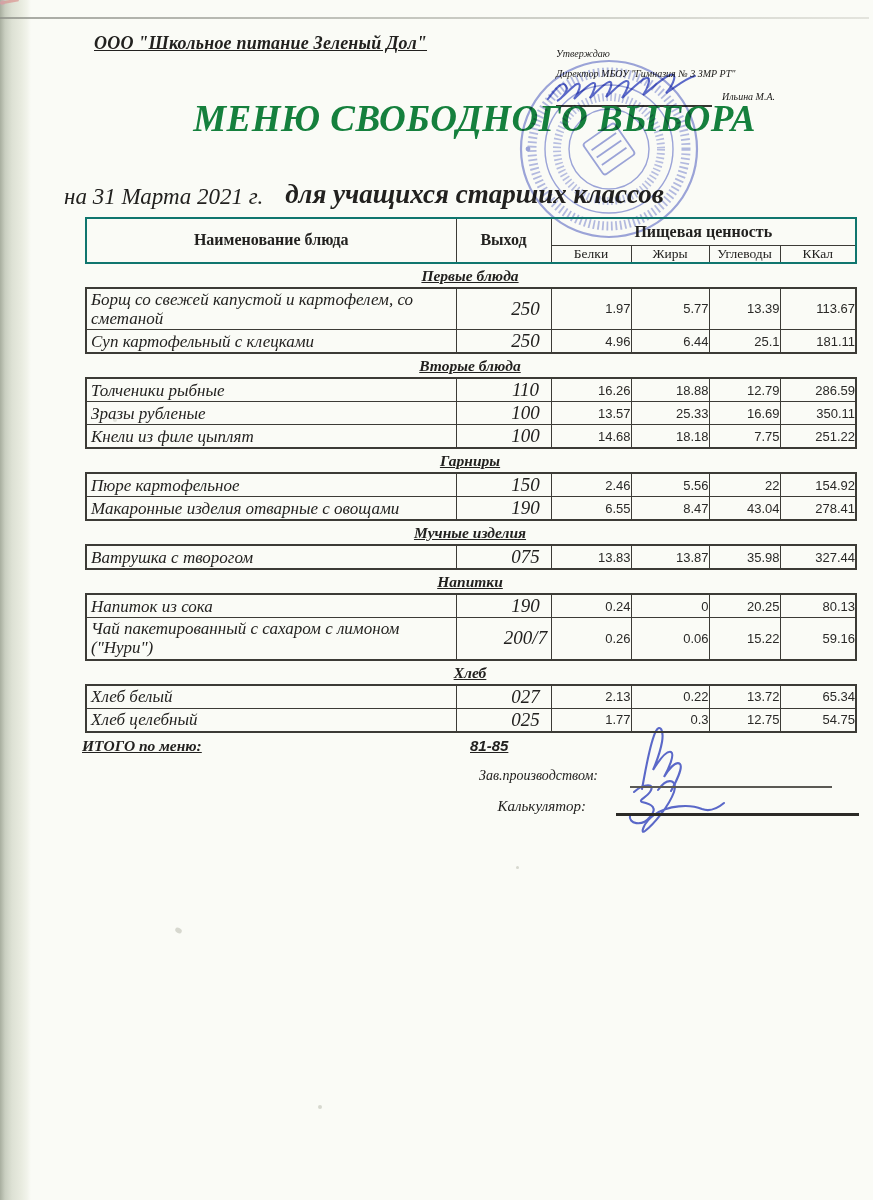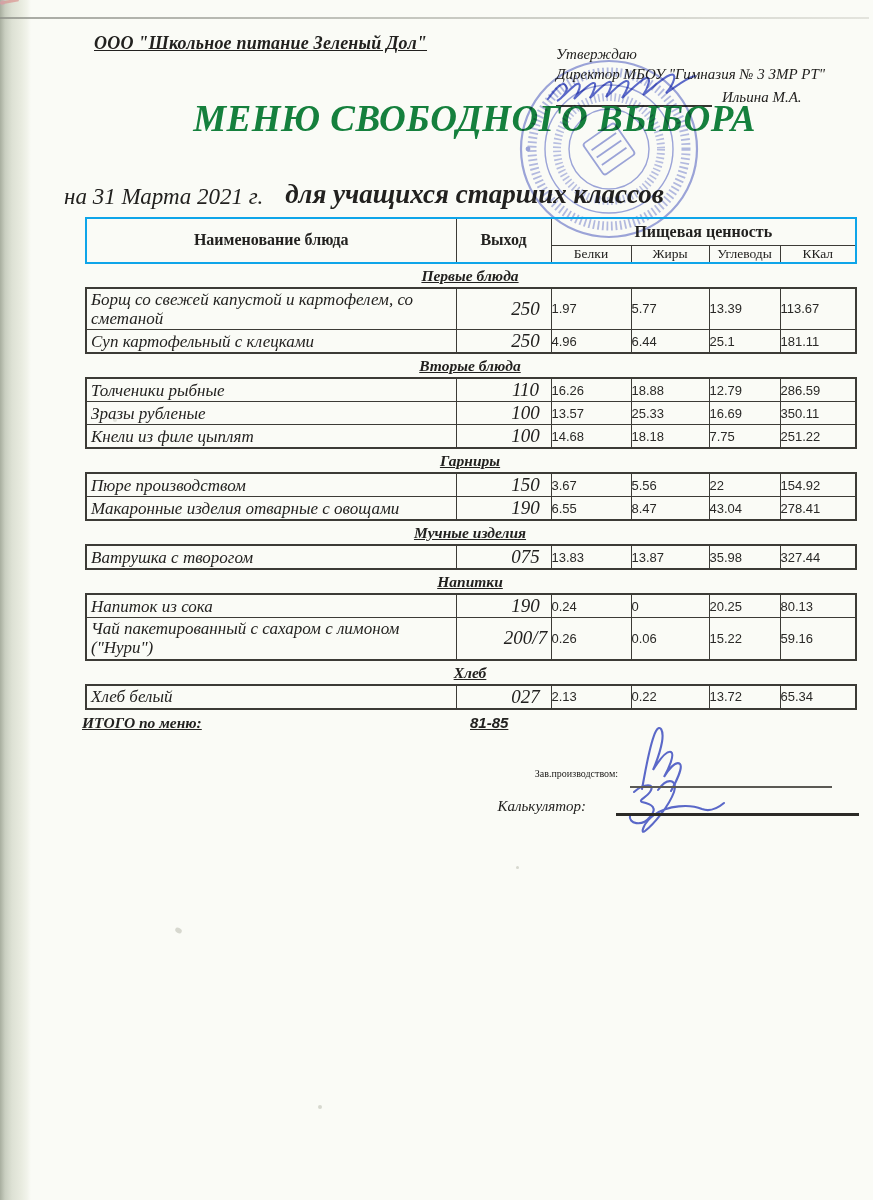--- a/index.html
+++ b/index.html
@@ -17,62 +17,62 @@
   .mark-red2 { position:absolute; left:857; top:17; width:5px; height:5px; background:#d5a3ab; opacity:.6; border-radius:50%;}
   .speck { position:absolute; background:#b9bcae; opacity:.55; border-radius:50%; }
   .sp1 { left:175px; top:928px; width:7px; height:5px; transform:rotate(30deg);}
   .sp2 { left:318px; top:1105px; width:4px; height:4px;}
   .sp3 { left:516px; top:866px; width:3px; height:3px;}
   .sp4 { left:113px; top:418px; width:4px; height:4px; opacity:.4;}
 
   
   .org { position:absolute; left:94px; top:33px; font-size:18px; font-weight:bold; font-style:italic;
     text-decoration:underline; letter-spacing:.2px; }
-  .approve { position:absolute; left:556px; top:44px; font-style:italic; font-size:15px; line-height:20px; white-space:nowrap; }
+  .approve { position:absolute; left:556px; top:44px; font-style:italic; font-size:10px; line-height:20px; white-space:nowrap; }
   .sig-row { margin-top:3px; display:flex; align-items:flex-end; }
   .sig-line-top { display:inline-block; width:156px; height:14px; border-bottom:2px solid #35342f; }
   .signer { margin-left:10px;text-align:right; }
 
   .title    { position:absolute; left:78px; width:793px; top:97px;  text-align:center;
               font-size:37px; font-weight:bold; font-style:italic; letter-spacing:.5px; color:#15803d;}
   .subtitle { position:absolute; left:78px; width:793px; top:146px; text-align:center;
               font-size:27px; font-weight:bold; font-style:italic;margin-top:33px; }
   .dateline { position:absolute; left:64px; width:800px; top:184px; text-align:left;
               font-size:23px; font-weight:normal; font-style:italic; }
 
   
   .stamp { position:absolute; left:516px; top:54px; opacity:.55; mix-blend-mode:multiply; }
   .sig-svg { position:absolute; left:0; top:0; width:873px; height:1200px; pointer-events:none; mix-blend-mode:multiply;}
 
   
   .tablewrap { position:absolute; left:85px; top:217px; width:770px; }
   table { border-collapse:collapse; table-layout:fixed; width:770px; }
   col.c-name{width:370px;} col.c-out{width:95px;} col.c-p{width:80px;}
   col.c-f{width:78px;} col.c-c{width:71px;} col.c-k{width:76px;}
-  .thead-table { border:2px solid #0ea5e9; }
+  .thead-table { border:2px solid #0f766e; }
   .thead-table td { border:1px solid #3c3b36; text-align:center; vertical-align:middle; }
   .th-main td { font-weight:bold; font-size:16px; height:27px; }
   .th-sub  td { font-size:13.5px; height:17px; }
   .section-title { margin:4px 0 3px; text-align:center; font-size:15.5px; font-weight:bold;
     font-style:italic; text-decoration:underline; line-height:16px; }
   .block { border:2px solid #3c3b36; }
   .block td { border:1px solid #3c3b36; vertical-align:middle; }
   td.dish { font-style:italic; font-size:17px; padding:1px 4px; line-height:19px; color:#232220;}
   td.out  { font-style:italic; font-size:19px; text-align:center;padding-left:44px; }
-  td.num  { font-family:"Liberation Sans", sans-serif; font-size:13px; text-align:left; color:#2a2927;}
+  td.num  { font-family:"Liberation Sans", sans-serif; font-size:13px; text-align:right; color:#2a2927;}
   .block tr { height:22px; }
   tr.tall { height:42px; }
 
   .totals { position:relative; margin-top:4px; height:22px;text-align:center; }
   .itogo { position:absolute; left:-3px; top:0; font-size:15.5px; font-weight:bold; font-style:italic; text-decoration:underline;}
   .t-val { position:absolute; left:385px; top:0; font-family:"Liberation Sans", sans-serif;
     font-size:15px; font-weight:bold; font-style:italic; text-decoration:underline; }
 
   
-  .sign-label1 { position:absolute; left:416px; top:768px; width:202px; text-align:right; font-size:10px;}
+  .sign-label1 { position:absolute; left:396px; top:768px; width:202px; text-align:right; font-style:italic; font-size:14px;}
   .sign-line1  { position:absolute; left:630px; top:786px; width:202px; height:2px; background:#5a5954;}
   .sign-label2 { position:absolute; left:396px; top:798px; width:190px; text-align:right; font-style:italic; font-size:15px;}
   .sign-line2  { position:absolute; left:616px; top:813px; width:243px; height:3px; background:#2b2a26;}
 </style>
 </head>
 <body>
 
 <div class="page">
 
   <div class="edge-left"></div>
@@ -224,23 +224,23 @@
       <colgroup>
           <col class="c-name">
           <col class="c-out">
           <col class="c-p">
           <col class="c-f">
           <col class="c-c">
           <col class="c-k">
         </colgroup>
       <tbody>
           <tr>
-        <td class="dish">Пюре производством</td>
+        <td class="dish">Пюре картофельное</td>
         <td class="out">150</td>
-        <td class="num">3.67</td>
+        <td class="num">2.46</td>
         <td class="num">5.56</td>
         <td class="num">22</td>
         <td class="num">154.92</td>
       </tr>
       <tr>
         <td class="dish">Макаронные изделия отварные с овощами</td>
         <td class="out">190</td>
         <td class="num">6.55</td>
         <td class="num">8.47</td>
         <td class="num">43.04</td>
@@ -313,20 +313,28 @@
         </colgroup>
       <tbody>
           <tr>
         <td class="dish">Хлеб белый</td>
         <td class="out">027</td>
         <td class="num">2.13</td>
         <td class="num">0.22</td>
         <td class="num">13.72</td>
         <td class="num">65.34</td>
       </tr>
+      <tr>
+        <td class="dish">Хлеб целебный</td>
+        <td class="out">025</td>
+        <td class="num">1.77</td>
+        <td class="num">0.3</td>
+        <td class="num">12.75</td>
+        <td class="num">54.75</td>
+      </tr>
     </tbody>
       </table>
 
     <div class="totals">
       <span class="itogo">ИТОГО по меню:</span>
       <span class="t-val">81-85</span>
     </div>
   </div>
 
   <div class="sign-label1">Зав.производством:</div>

